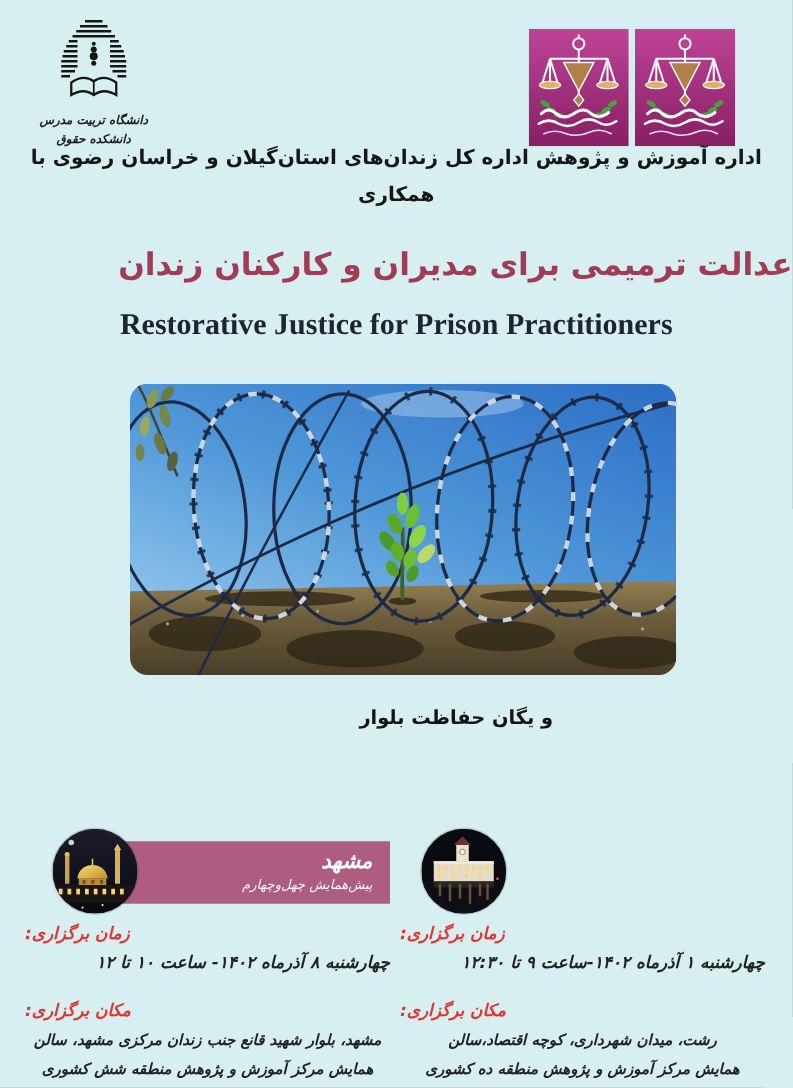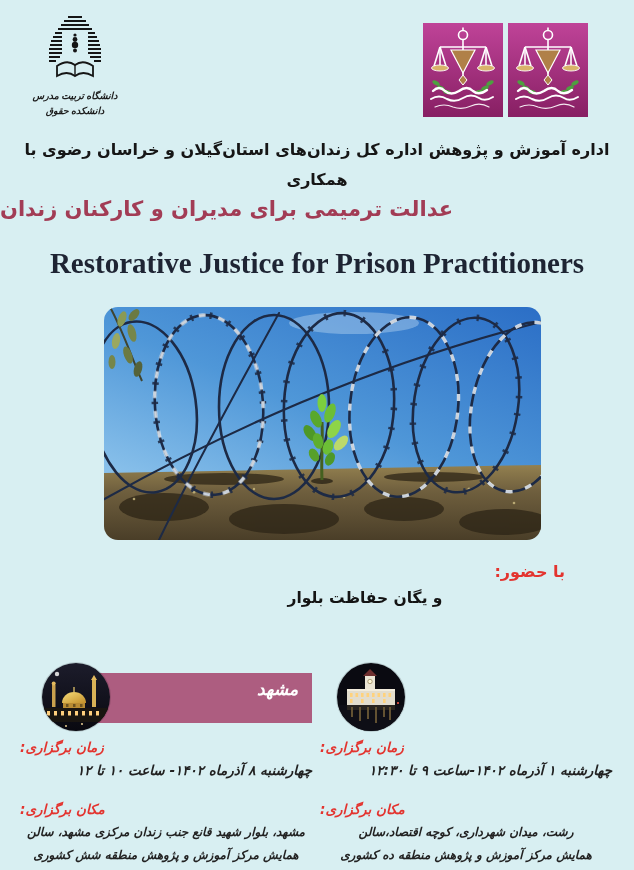--- a/index.html
+++ b/index.html
@@ -3,33 +3,33 @@
 <meta charset="utf-8">
 <style>
   html,body{margin:0;padding:0;}
   body{background:#9fb6ba;}
   .poster{
     position:relative;width:634px;height:870px;margin:0 auto;
     background:#d8eff2;overflow:hidden;
     font-family:"DejaVu Sans",sans-serif;
   }
   
-  .uni-logo{position:absolute;left:22px;top:12px;width:106px;text-align:center;font-family:Liberation Serif, serif;}
+  .uni-logo{position:absolute;left:22px;top:12px;width:106px;text-align:center;}
   .uni-caption{font-size:9.5px;font-style:italic;font-weight:bold;color:#1c1c1c;line-height:13px;margin-top:2px;}
   .conf-logo{position:absolute;top:23px;width:80px;height:94px;}
   .conf-logo.one{left:423px;}
   .conf-logo.two{left:508px;}
   
-  .intro{position:absolute;top:135px;left:0;right:0;text-align:center;direction:rtl;
+  .intro{position:absolute;top:111px;left:0;right:0;text-align:center;direction:rtl;
     font-weight:bold;font-size:16px;line-height:30px;color:#161616;}
   
-  .title-fa{position:absolute;top:197px;left:0;right:0;text-align:left;direction:rtl;
-    font-size:21px;font-weight:bold;color:#a23c55;}
+  .title-fa{position:absolute;top:197px;left:0;right:0;text-align:right;direction:rtl;
+    font-size:25px;font-weight:bold;color:#a23c55;}
   .title-en{position:absolute;top:247px;left:0;right:0;text-align:center;
-    font-family:"Liberation Serif",serif;font-size:29px;font-weight:bold;color:#1e2433;}
+    font-family:"Liberation Serif",serif;font-size:24px;font-weight:bold;color:#1e2433;}
   
   .photo{position:absolute;left:104px;top:307px;width:437px;height:233px;
     border-radius:14px;overflow:hidden;}
   .photo svg{display:block;width:100%;height:100%;}
   
   .attendees{position:absolute;top:560px;right:69px;width:400px;direction:rtl;}
   .att-heading{text-align:right;font-size:16px;font-weight:bold;color:#e3342f;line-height:24px;}
   .att-line{text-align:center;font-size:15.5px;font-weight:bold;color:#141414;line-height:29px;}
   .att-line.first{margin-top:5px;}
   
@@ -262,27 +262,27 @@
         <ellipse cx="28" cy="26" rx="4" ry="9" transform="rotate(-15 28 26)" fill="#76864a"></ellipse>
         <ellipse cx="12" cy="34" rx="4" ry="8" transform="rotate(10 12 34)" fill="#9aa860"></ellipse>
         <ellipse cx="24" cy="48" rx="4" ry="9" transform="rotate(-20 24 48)" fill="#6b7a42"></ellipse>
         <ellipse cx="8" cy="55" rx="3.5" ry="7" fill="#76864a"></ellipse>
         <ellipse cx="34" cy="62" rx="4" ry="8" transform="rotate(15 34 62)" fill="#55633a"></ellipse>
       </g>
     </svg>
   </div>
 
   <div class="attendees">
-    <div class="att-heading">با حضور:</div>
     <div class="att-line">و یگان حفاظت بلوار</div>
   </div>
 
   <div class="session mashhad">
     <div class="banner">
       <div class="city">مشهد</div>
+      <div class="subtitle">پیش‌همایش چهل‌وچهارم</div>
     </div>
     <div class="circle-photo">
       <svg viewBox="0 0 68 68">
         <defs>
           <linearGradient id="night1" x1="0" y1="0" x2="0" y2="1">
             <stop offset="0" stop-color="#1c1c2b"></stop>
               <stop offset="1" stop-color="#090910"></stop>
           </linearGradient>
           <linearGradient id="dome" x1="0" y1="0" x2="1" y2="1">
             <stop offset="0" stop-color="#f7dd7a"></stop>

